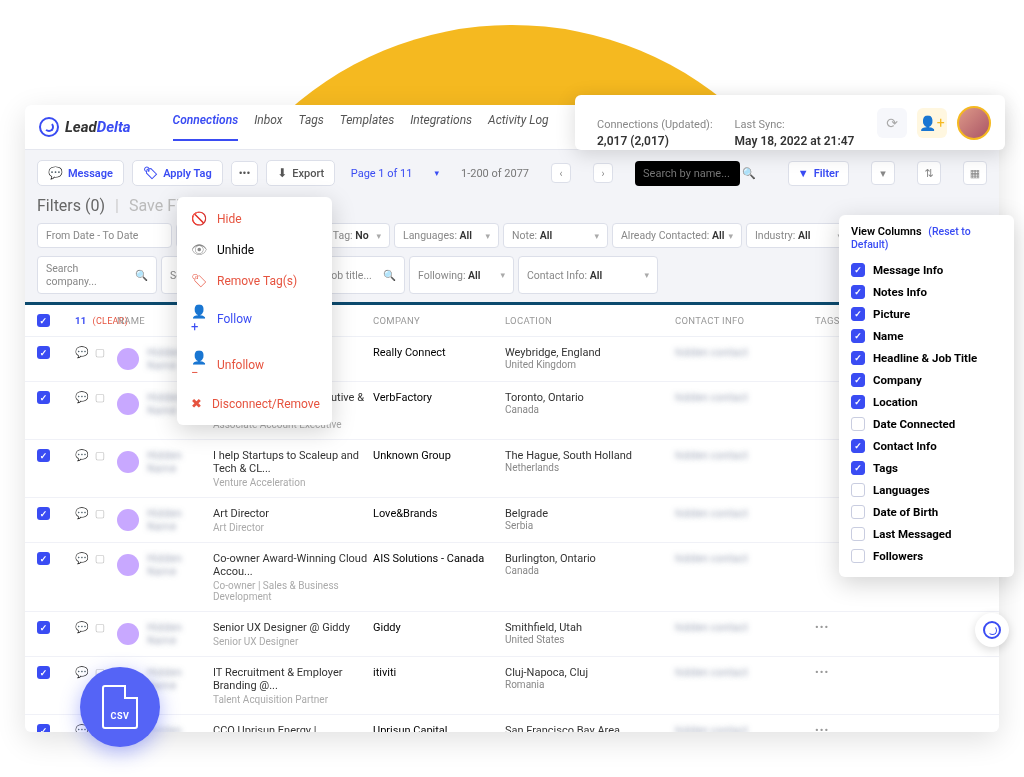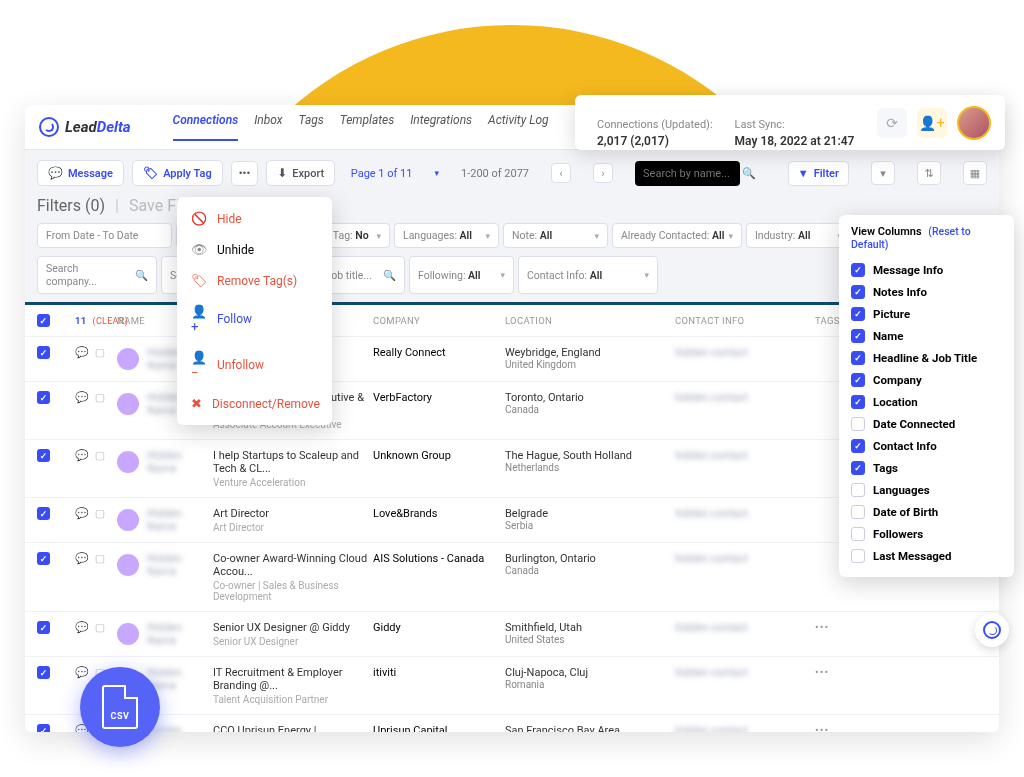--- a/index.html
+++ b/index.html
@@ -495,25 +495,25 @@
       <div class="col-opt">
         <span class="box "></span>
         <span>Languages</span>
       </div>
       <div class="col-opt">
         <span class="box "></span>
         <span>Date of Birth</span>
       </div>
       <div class="col-opt">
         <span class="box "></span>
+        <span>Last Messaged</span>
+      </div>
+      <div class="col-opt">
+        <span class="box "></span>
         <span>Followers</span>
-      </div>
-      <div class="col-opt">
-        <span class="box "></span>
-        <span>Last Messaged</span>
       </div>
     </div>
 </div>
 
 <div class="float-swirl">
     <span class="logo-swirl"></span>
   </div>
 
 <div class="csv-badge">
   <div class="csv-doc"></div>

